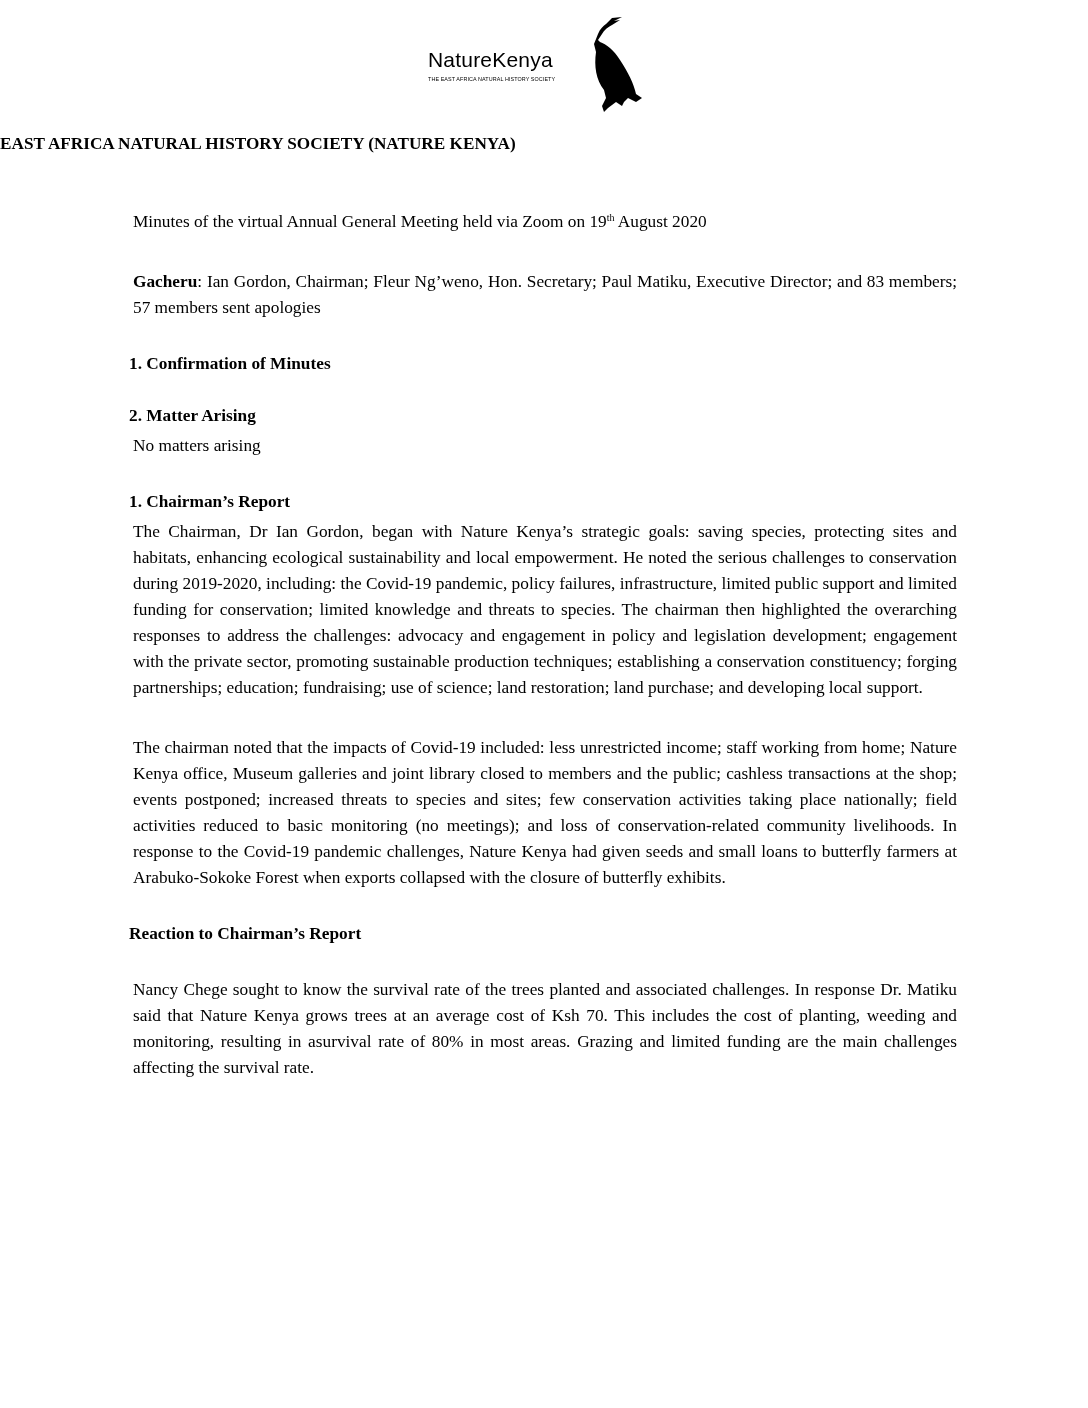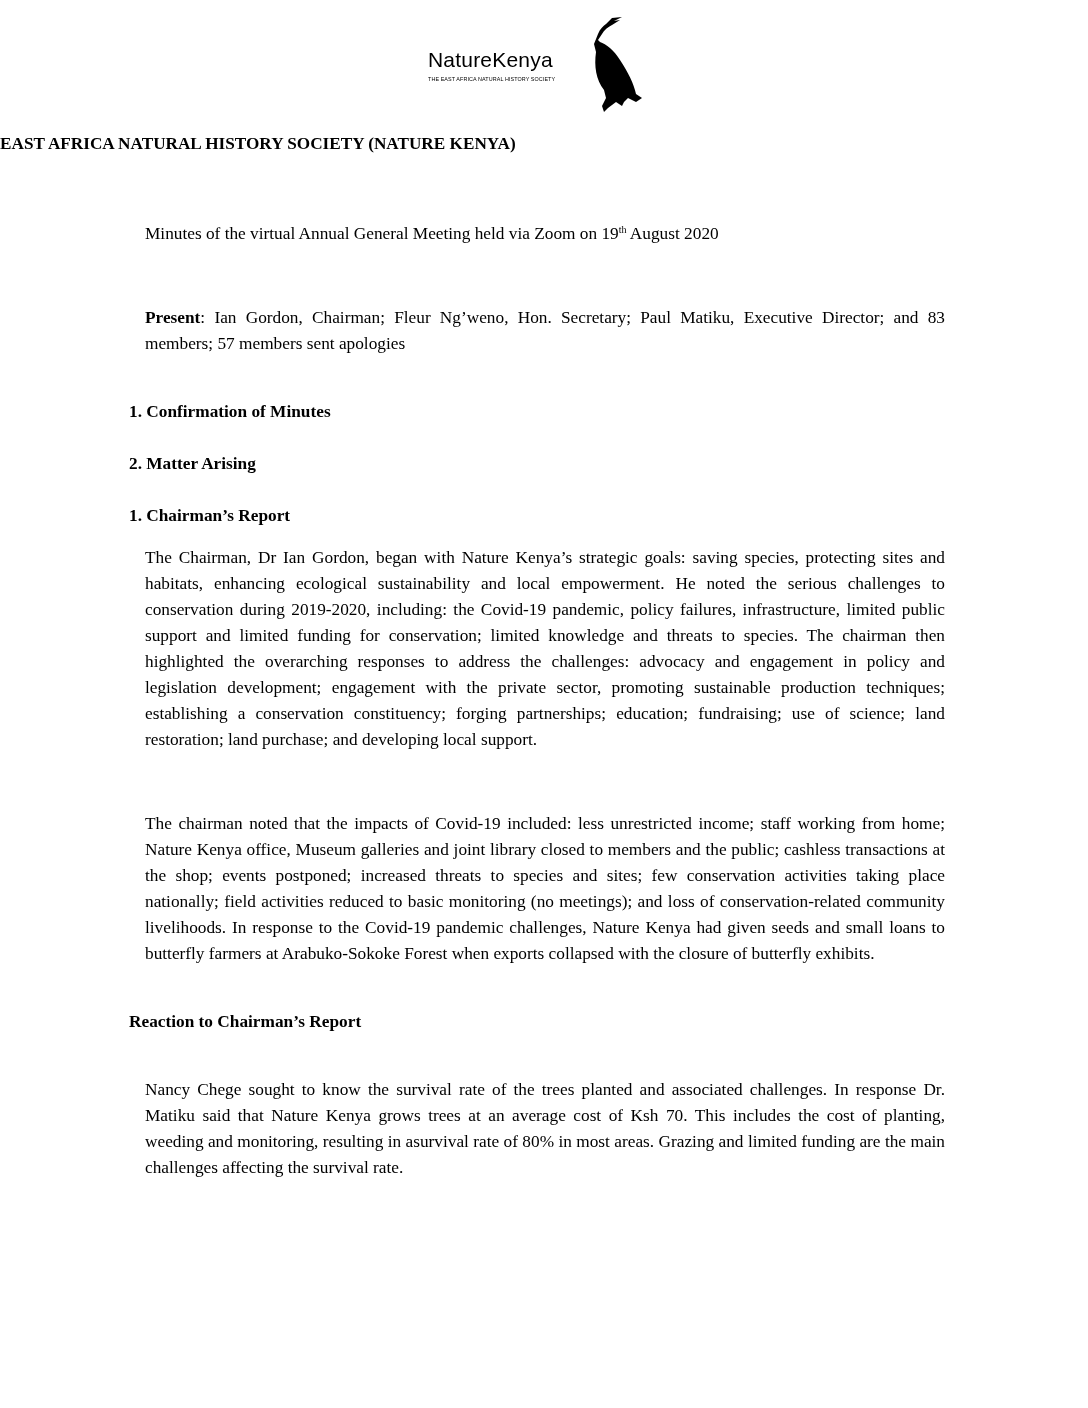--- a/index.html
+++ b/index.html
@@ -9,21 +9,21 @@
   .logo-text { position: absolute; left: 0; top: 38px; font-family: "Liberation Sans", "DejaVu Sans", sans-serif;
                font-size: 21px; letter-spacing: 0.2px; }
   .logo-text .b { font-weight: normal; }
   .logo-sub { position: absolute; left: 0; top: 66px; font-family: "Liberation Sans", "DejaVu Sans", sans-serif;
               font-size: 5.4px; letter-spacing: 0.1px; white-space: nowrap; }
   .bird { position: absolute; left: 150px; top: 4px; width: 70px; height: 100px; }
   .titles { position: absolute; top: 131px; left: 0; width: 1088px; 
             font-weight: bold; font-size: 17.2px; line-height: 25px; }
   .content { position: absolute; left: 129px; top: 205px; width: 832px;
              font-size: 17.3px; line-height: 26px; }
-  p { margin: 16px; text-align: justify; }
+  p { margin: 4px; text-align: justify; }
   .gap { height: 26px; }
   h3 { margin: 0; font-size: 17.3px; font-weight: bold; line-height: 26px; }
   sup { font-size: 10px; line-height: 0; vertical-align: 6px; }
 </style>
 </head>
 <body>
 
 <div class="logo">
   <div class="logo-text"><span class="b">Nature</span><span>Kenya</span></div>
   <div class="logo-sub">THE EAST AFRICA NATURAL HISTORY SOCIETY</div>
@@ -32,27 +32,28 @@
   </svg>
 </div>
 
 <div class="titles">
   <div>EAST AFRICA NATURAL HISTORY SOCIETY (NATURE KENYA)</div>
 </div>
 
 <div class="content">
   <p><span>Minutes of the virtual Annual General Meeting held via Zoom on 19</span><sup>th</sup><span> August 2020</span></p>
   <div class="gap"></div>
-  <p><b>Present</b><span>: Ian Gordon, Chairman; Fleur Ng’weno, Hon. Secretary; Paul Matiku, Executive Director; and 83 members; 57 members sent apologies</span></p>
+  <p><b>Gacheru</b><span>: Ian Gordon, Chairman; Fleur Ng’weno, Hon. Secretary; Paul Matiku, Executive Director; and 83 members; 57 members sent apologies</span></p>
   <div class="gap"></div>
 
   <h3>1. Confirmation of Minutes</h3>
   <div class="gap"></div>
 
   <h3>2. Matter Arising</h3>
+  <p>No matters arising</p>
   <div class="gap"></div>
 
   <h3>1. Chairman’s Report</h3>
   <p>The Chairman, Dr Ian Gordon, began with Nature Kenya’s strategic goals: saving species, protecting sites and habitats, enhancing ecological sustainability and local empowerment. He noted the serious challenges to conservation during 2019-2020, including: the Covid-19 pandemic, policy failures, infrastructure, limited public support and limited funding for conservation; limited knowledge and threats to species. The chairman then highlighted the overarching responses to address the challenges: advocacy and engagement in policy and legislation development; engagement with the private sector, promoting sustainable production techniques; establishing a conservation constituency; forging partnerships; education; fundraising; use of science; land restoration; land purchase; and developing local support.</p>
   <div class="gap"></div>
   <p>The chairman noted that the impacts of Covid-19 included: less unrestricted income; staff working from home; Nature Kenya office, Museum galleries and joint library closed to members and the public; cashless transactions at the shop; events postponed; increased threats to species and sites; few conservation activities taking place nationally; field activities reduced to basic monitoring (no meetings); and loss of conservation-related community livelihoods. In response to the Covid-19 pandemic challenges, Nature Kenya had given seeds and small loans to butterfly farmers at Arabuko-Sokoke Forest when exports collapsed with the closure of butterfly exhibits.</p>
   <div class="gap"></div>
 
   <h3>Reaction to Chairman’s Report</h3>
   <div class="gap"></div>

